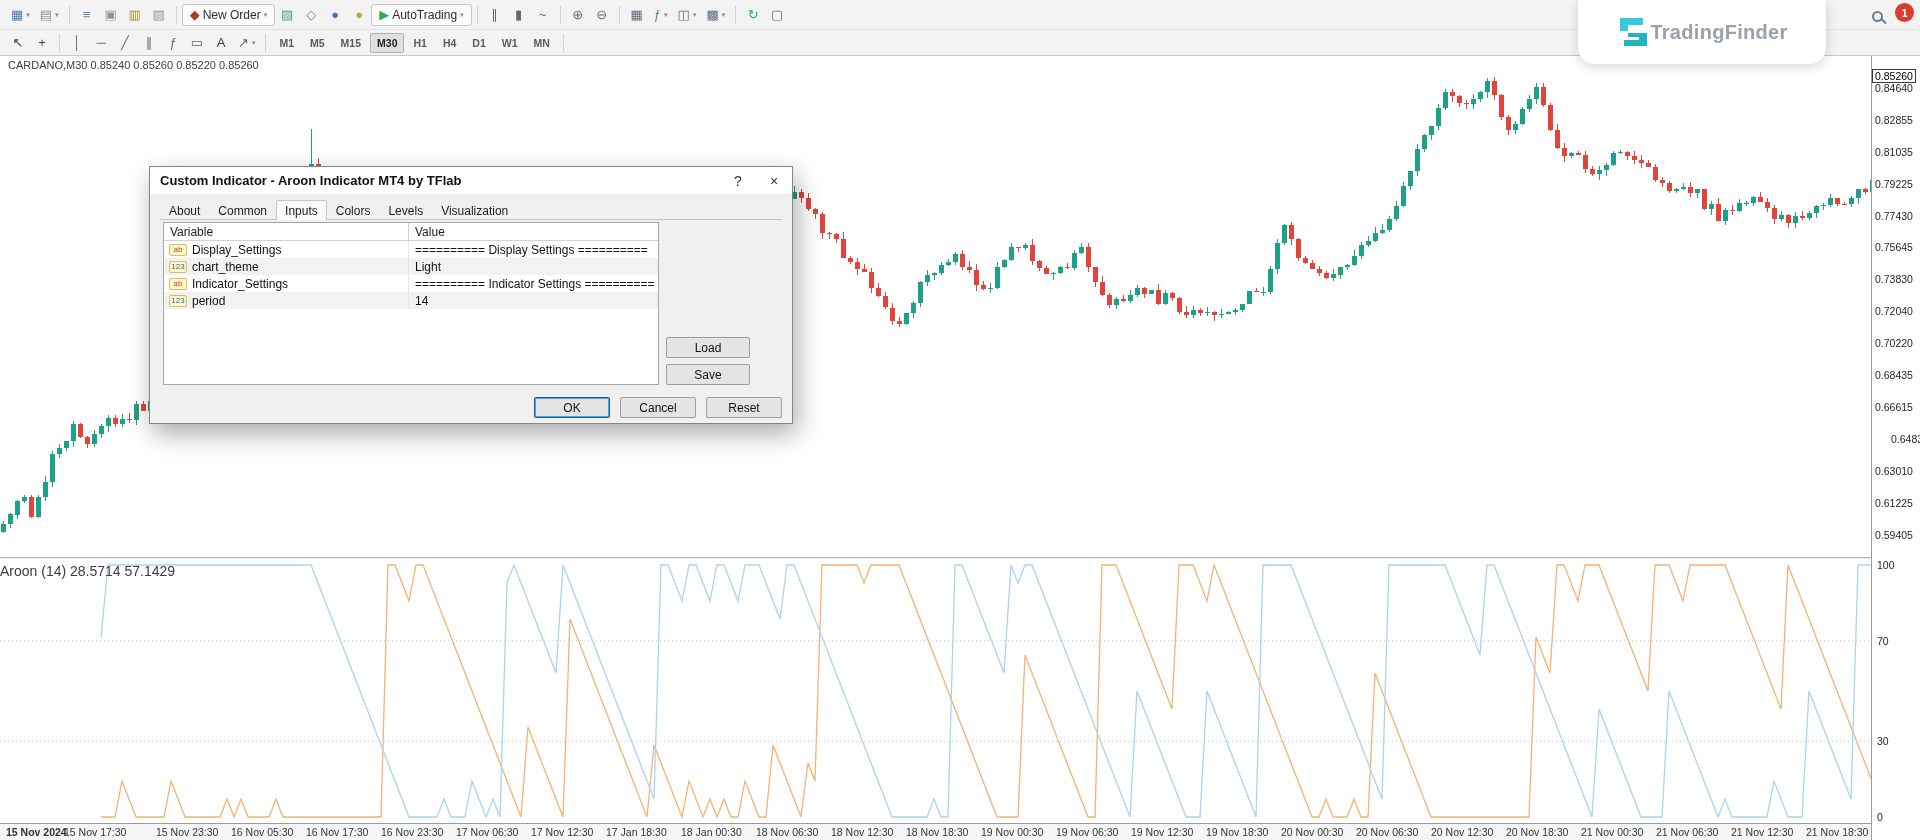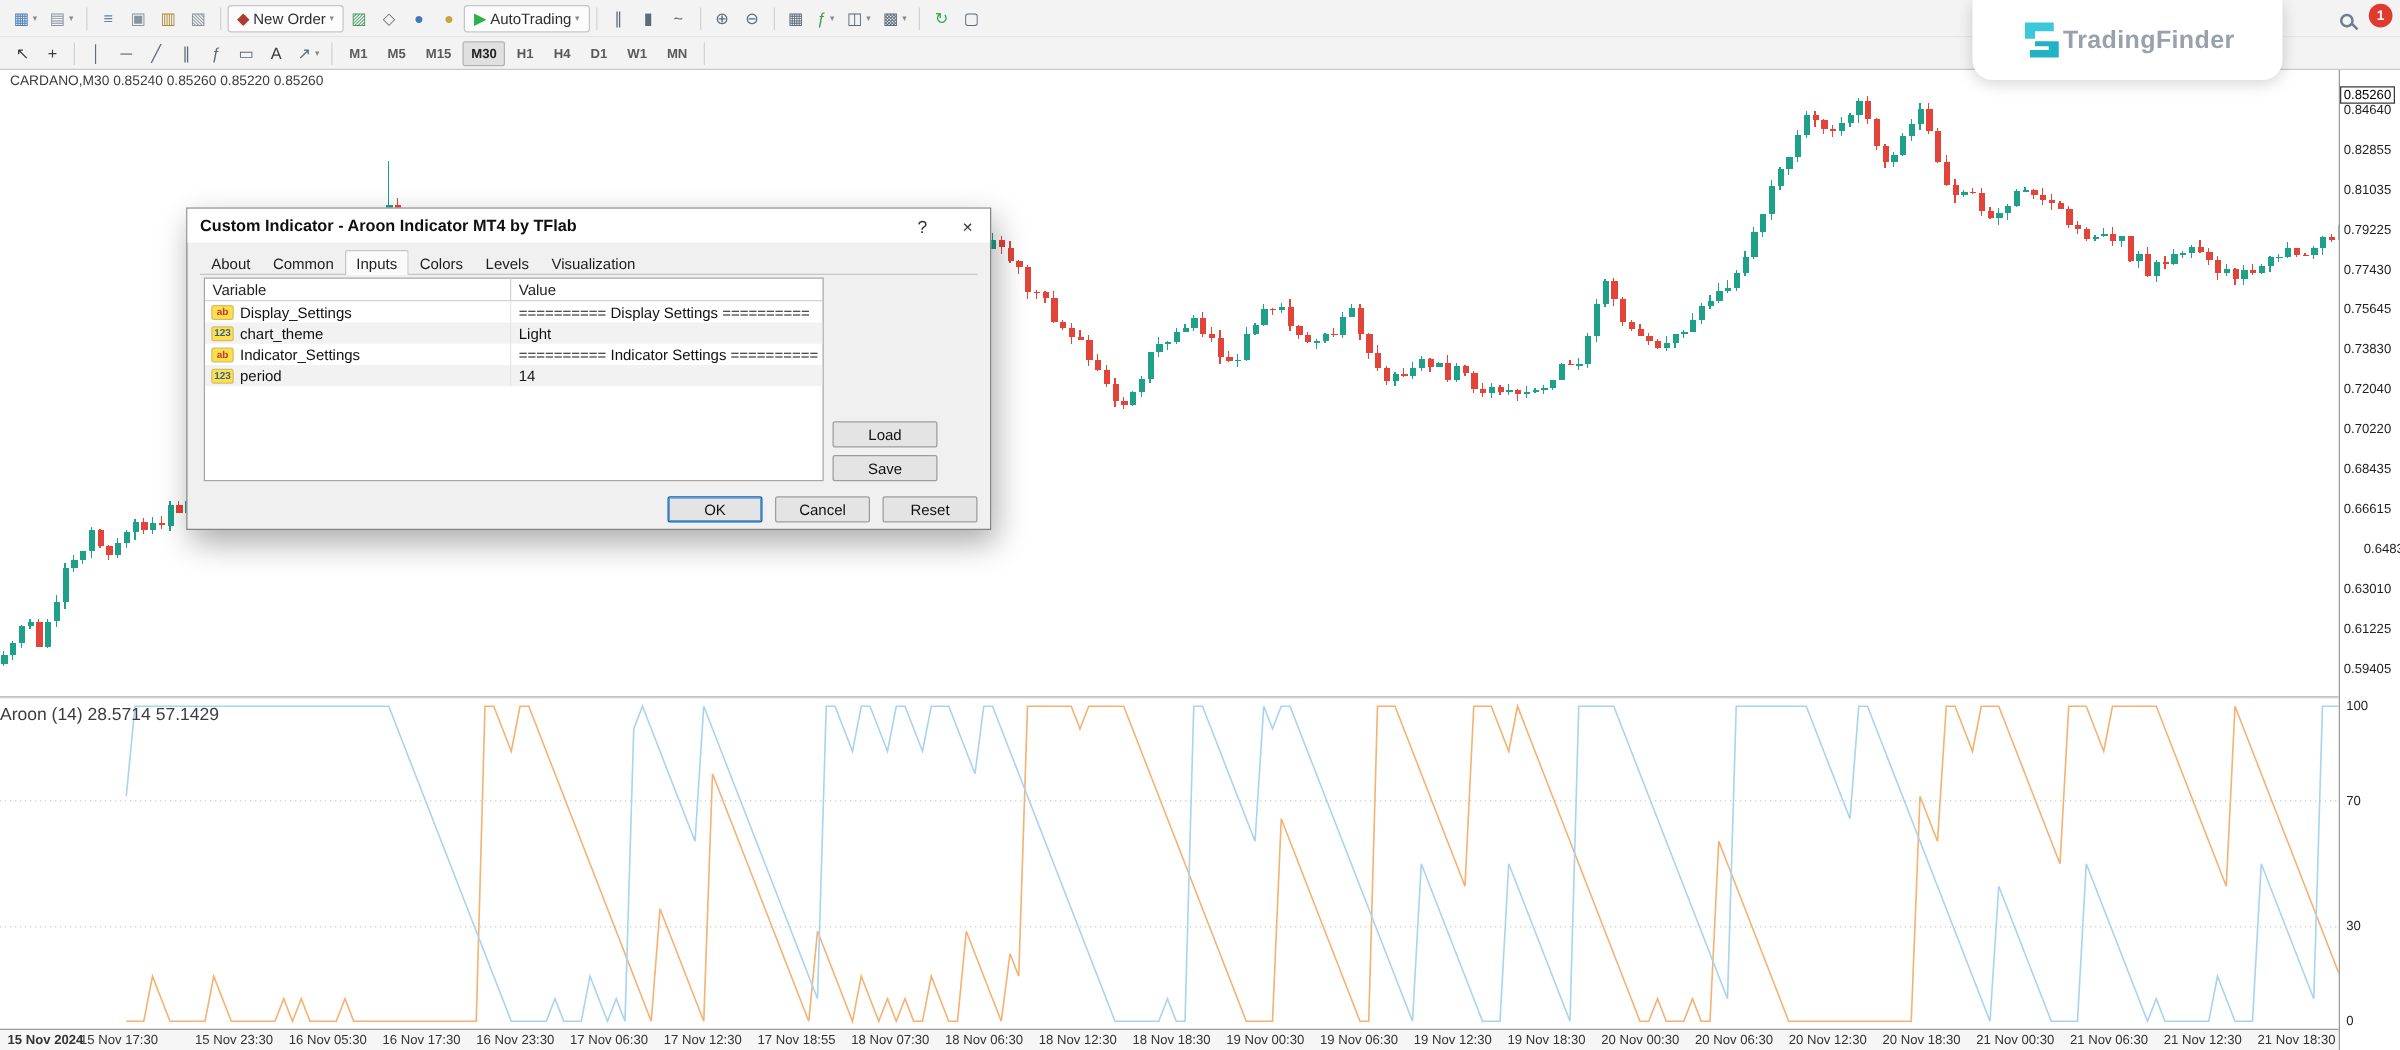--- a/index.html
+++ b/index.html
@@ -49,21 +49,21 @@
   .dtab{padding:2px 8px;font-size:12px;color:#1c1c1c;background:transparent;border:1px solid transparent;border-bottom:none;margin-bottom:-1px;cursor:default}
   .dtab.active{background:#fafafa;border-color:#c6c6c6;border-radius:2px 2px 0 0}
   .dlg-table{position:absolute;left:13px;top:55px;width:496px;height:163px;background:#fff;border:1px solid #a6a6a6;overflow:hidden}
   .tbl-head{display:flex;height:18px;border-bottom:1px solid #d2d2d2;font-size:12px;color:#222}
   .tbl-head span{padding:2px 6px}
   .col-var{width:245px;border-right:1px solid #d2d2d2}
   .trow{display:flex;height:17px;align-items:center;font-size:12px;color:#111}
   .trow.alt{background:#f2f2f2}
   .rvar{width:245px;height:100%;display:flex;align-items:center;gap:5px;padding:0 5px;border-right:1px solid #e6e6e6}
   .rval{flex:1;padding:0 6px;white-space:nowrap;overflow:hidden}
-  .picon{flex:0 0 18px;height:12px;border-radius:2px;font-size:8px;font-weight:bold;display:inline-flex;align-items:center;justify-content:center;border:1px solid #d6bd6c;background:#fde047}
+  .picon{flex:0 0 18px;height:12px;border-radius:2px;font-size:8px;font-weight:normal;display:inline-flex;align-items:center;justify-content:center;border:1px solid #d6bd6c;background:#fef9c3}
   .picon.ab{color:#c03a2d}
   .picon.n123{color:#2d5fa9}
   .btn{position:absolute;height:21px;background:#e4e4e4;border:1px solid #9d9d9d;border-radius:2px;font-size:12px;color:#111;cursor:default}
   .btn.load{left:516px;top:170px;width:84px}
   .btn.save{left:516px;top:197px;width:84px}
   .btn.ok{left:384px;top:230px;width:76px;border:1px solid #0a5fad;box-shadow:inset 0 0 0 1px #5e9fd8}
   .btn.cancel{left:470px;top:230px;width:76px}
   .btn.reset{left:556px;top:230px;width:76px}
 
   
@@ -761,22 +761,22 @@
   <div id="aroon-label">Aroon (14) 28.5714 57.1429</div>
   <div id="time-axis">
       <span class="tlab bold" style="left: 6px;">15 Nov 2024</span>
       <span class="tlab" style="left: 64px;">15 Nov 17:30</span>
       <span class="tlab" style="left: 156px;">15 Nov 23:30</span>
       <span class="tlab" style="left: 231px; text-align: center;">16 Nov 05:30</span>
       <span class="tlab" style="left: 306px;">16 Nov 17:30</span>
       <span class="tlab" style="left: 381px;">16 Nov 23:30</span>
       <span class="tlab" style="left: 456px;">17 Nov 06:30</span>
       <span class="tlab" style="left: 531px;">17 Nov 12:30</span>
-      <span class="tlab" style="left: 606px;">17 Nov 18:55</span>
-      <span class="tlab" style="left: 681px;">18 Nov 07:30</span>
+      <span class="tlab" style="left: 606px;">17 Jan 18:30</span>
+      <span class="tlab" style="left: 681px;">18 Jan 00:30</span>
       <span class="tlab" style="left: 756px;">18 Nov 06:30</span>
       <span class="tlab" style="left: 831px;">18 Nov 12:30</span>
       <span class="tlab" style="left: 906px;">18 Nov 18:30</span>
       <span class="tlab" style="left: 981px;">19 Nov 00:30</span>
       <span class="tlab" style="left: 1056px;">19 Nov 06:30</span>
       <span class="tlab" style="left: 1131px;">19 Nov 12:30</span>
       <span class="tlab" style="left: 1206px;">19 Nov 18:30</span>
       <span class="tlab" style="left: 1281px;">20 Nov 00:30</span>
       <span class="tlab" style="left: 1356px;">20 Nov 06:30</span>
       <span class="tlab" style="left: 1431px;">20 Nov 12:30</span>

